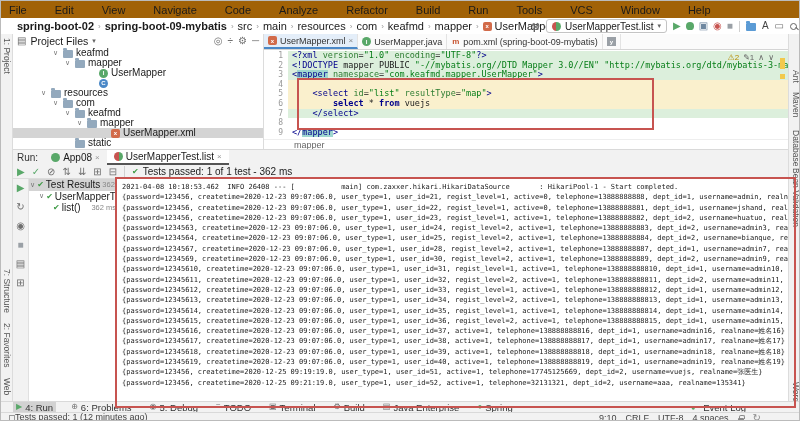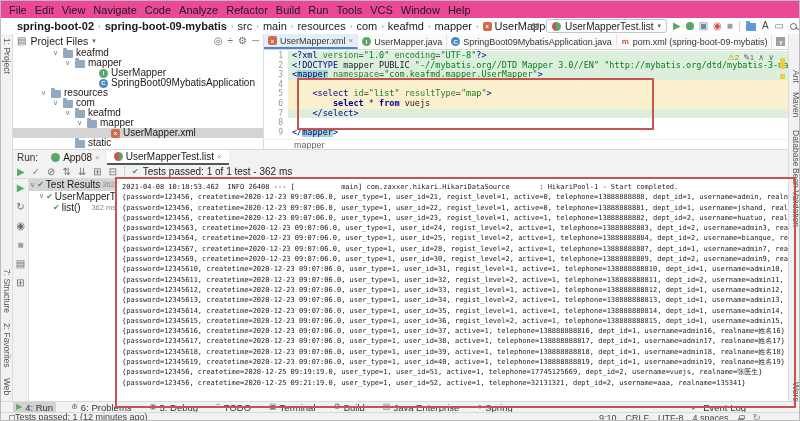--- a/index.html
+++ b/index.html
@@ -3,22 +3,22 @@
 <meta charset="utf-8">
 <style>
   * { box-sizing: border-box; margin: 0; padding: 0; }
   html,body { background:#ddd; }
   #app {
     position: relative; width: 800px; height: 421px; background:#fff;
     font-family: "Liberation Sans", sans-serif; overflow: hidden; color:#1a1a1a;
     border:1px solid #bbb;
   }
   
-  .menubar { position:absolute; left:0; top:0; width:800px; height:17px; background:#ec4899;
-    display:flex; align-items:center; gap:8px; padding-left:8px; font-size:11px; }
+  .menubar { position:absolute; left:0; top:0; width:800px; height:17px; background:#a16207;
+    display:flex; align-items:center; gap:28px; padding-left:8px; font-size:11px; }
   .menu-item { cursor:default; }
   
   .navbar { position:absolute; left:0; top:17px; width:800px; height:16px; background:#fff;
     display:flex; align-items:center; font-size:11px; padding-left:16px; }
   .crumbs { display:flex; align-items:center; gap:4px; white-space:nowrap; overflow:hidden; }
   .crumb-sep { color:#999; font-size:8px; }
   .crumb-b { font-weight:bold; }
   .file-chip { display:flex; align-items:center; gap:3px; }
   .nav-right { position:absolute; right:4px; top:0; height:16px; display:flex; align-items:center; gap:6px; }
   .runcfg { display:flex; align-items:center; gap:4px; border:1px solid #c4c4c4; border-radius:3px;
@@ -228,21 +228,20 @@
           <span>mapper</span>
         </div>
         <div class="tree-row" style="padding-left: 76px;">
           <span class="chev"></span>
           <span class="fi fi-round fi-green">I</span>
           <span>UserMapper</span>
         </div>
         <div class="tree-row" style="padding-left: 76px;">
           <span class="chev"></span>
           <span class="fi fi-round fi-blue">C</span>
-          <span>SpringBoot09MybatisApplication</span>
         </div>
         <div class="tree-row" style="padding-left: 28px;">
           <span class="chev">∨</span>
           <span class="fi fi-folder"></span>
           <span>resources</span>
         </div>
         <div class="tree-row" style="padding-left: 40px;">
           <span class="chev">∨</span>
           <span class="fi fi-folder"></span>
           <span>com</span>
@@ -273,24 +272,20 @@
   <div class="editor">
     <div class="tabbar" id="etabs">
         <div class="etab active">
           <span class="fi fi-orange">x</span>
           <span>UserMapper.xml</span>
           <span class="x">×</span>
         </div>
         <div class="etab">
           <span class="fi fi-round fi-green">I</span>
           <span>UserMapper.java</span>
-        </div>
-        <div class="etab">
-          <span class="fi fi-round fi-blue">C</span>
-          <span>SpringBoot09MybatisApplication.java</span>
         </div>
         <div class="etab">
           <span class="fi fi-m">m</span>
           <span>pom.xml (spring-boot-09-mybatis)</span>
         </div>
         <div class="etab">
           <span class="fi fi-gray">y</span>
         </div>
       </div>
     <div class="warnbox">

